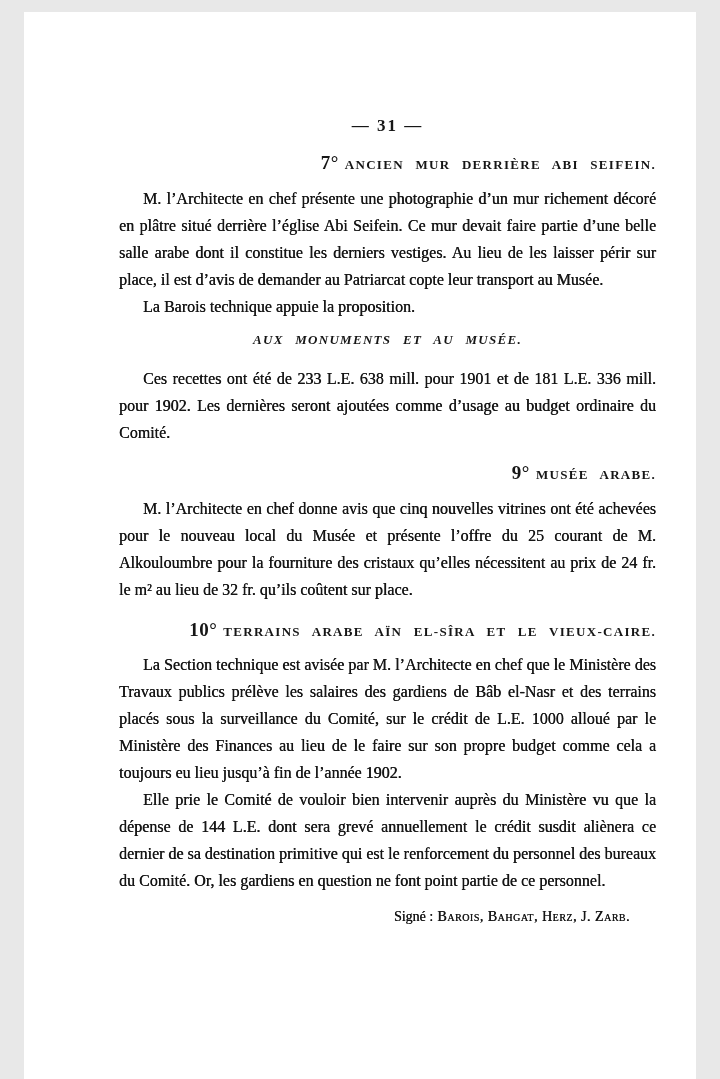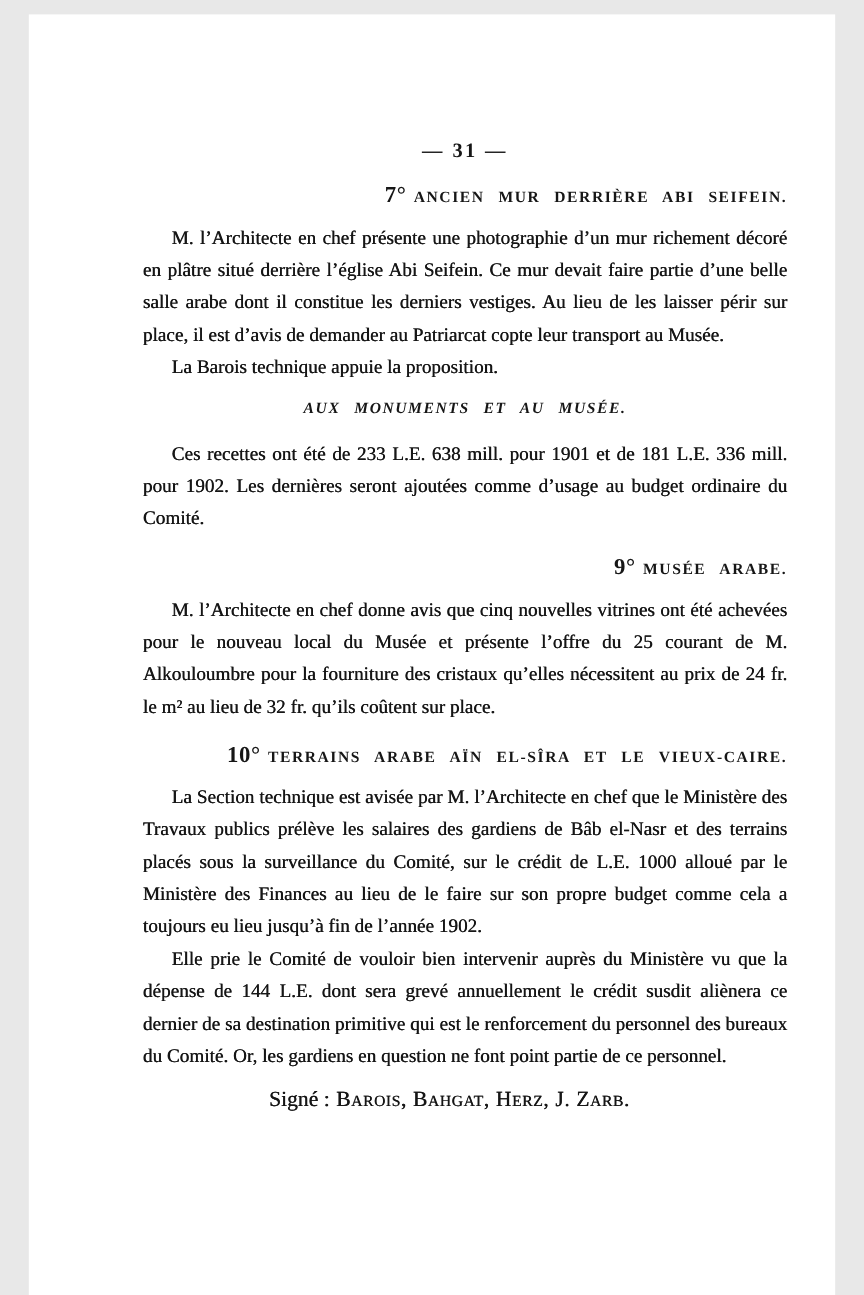--- a/index.html
+++ b/index.html
@@ -61,22 +61,22 @@
     text-align: justify;
     text-indent: 24px;
     margin: 0;
     text-shadow: 0.3px 0 0 currentColor;
   }
   .sec { margin-top: 10px; }
   .sec-first { margin-top: 0; }
   .signature {
     margin-top: 9px;
     padding-right: 26px;
-    text-align: center;
-    font-size: 18px;
+    text-align: right;
+    font-size: 14px;
     line-height: 27px;
     text-shadow: 0.3px 0 0 currentColor;
   }
   .signature .names {
     font-variant: small-caps;
     letter-spacing: 0.5px;
     margin-left: 0.3em;
   }
 </style>
 </head>

